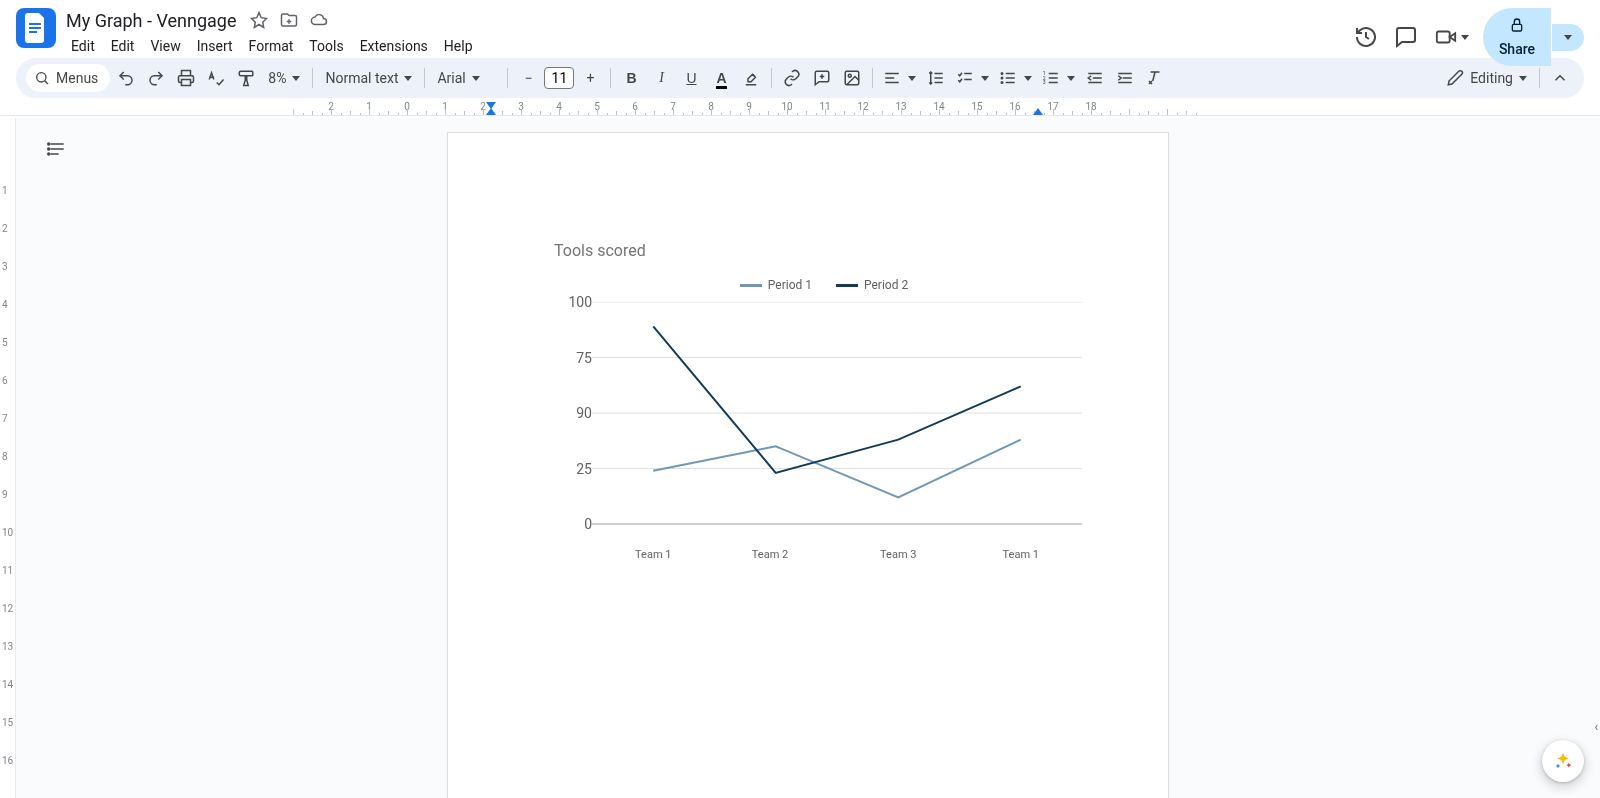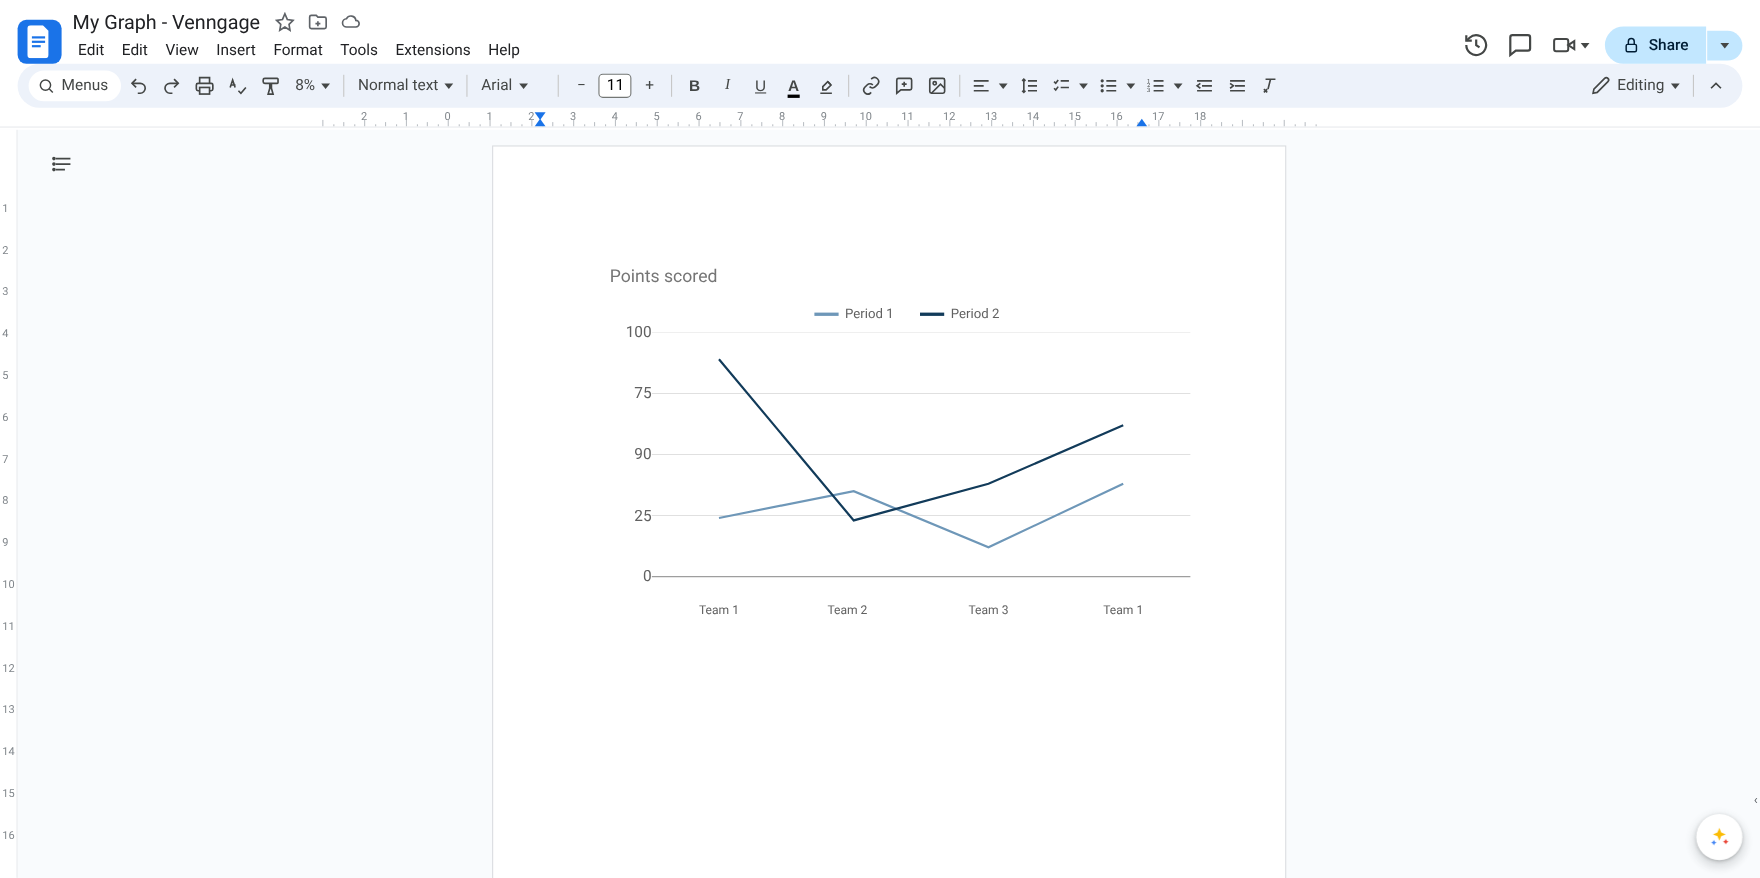--- a/index.html
+++ b/index.html
@@ -1,31 +1,31 @@
 <!DOCTYPE html>
 <html><head>
 <meta charset="utf-8">
 <style>
 * { margin: 0; padding: 0; box-sizing: border-box; font-family: "Google Sans", Roboto, Arial, sans-serif; }
 body { background: #fff; overflow: hidden; width: 1600px; height: 798px; }
 
 
-.docbar { display: flex; align-items: flex-end; padding: 8px 16px 0 16px; height: 58px; }
+.docbar { display: flex; align-items: flex-start; padding: 8px 16px 0 16px; height: 58px; }
 .docs-logo { width: 40px; height: 40px; border-radius: 8px; background: #1a73e8; display: flex; align-items: center; justify-content: center; margin-right: 8px; flex-shrink:0;}
 .docs-logo svg { width: 24px; height: 30px; fill: #fff; }
 .docbar-center { flex: 1; min-width: 0; }
 .doc-title-row { display: flex; align-items: center; gap: 12px; height: 24px; }
 .doc-title { font-size: 18px; color: #202124; padding: 0 2px; }
 .doc-title-icon { width: 18px; height: 18px; color: #5f6368; display:flex; align-items:center; justify-content:center; }
 .menubar { display: flex; gap: 2px; margin-top: 2px; }
 .menubar-item { font-size: 14px; color: #202124; padding: 4px 7px; border-radius: 4px; cursor: pointer; }
 .docbar-right { display: flex; align-items: center; gap: 14px; }
 .hdr-icon { width: 26px; height: 26px; color: #444746; display:flex; align-items:center; justify-content:center; cursor:pointer; }
 .share-wrap { display:flex; align-items:center; }
-.share-btn { display: flex; align-items: center; gap: 8px; background: #c2e7ff; border-radius: 40px 0 0 40px; padding: 9px 16px 9px 16px; font-size: 14px; font-weight: 500; color: #001d35; cursor: pointer; }
+.share-btn { display: flex; align-items: center; gap: 8px; background: #c2e7ff; border-radius: 40px 0 0 40px; padding: 9px 16px 9px 16px; font-size: 14px; font-weight: 500; color: #001d35; cursor: pointer; flex-direction: column; }
 .share-caret { background: #c2e7ff; border-radius: 0 40px 40px 0; padding: 11px 12px; margin-left: 1px; cursor:pointer; color:#001d35; display:flex; align-items:center; }
 .meet-btn { display:flex; align-items:center; gap:2px; cursor:pointer; color:#444746;}
 
 
 .toolbar-wrap { padding: 0 16px; }
 .toolbar { background: #edf2fa; border-radius: 24px; height: 40px; display: flex; align-items: center; padding: 0 10px; gap: 2px; }
 .tb-btn { height: 28px; min-width: 28px; border-radius: 4px; display: flex; align-items: center; justify-content: center; color: #444746; cursor: pointer; padding: 0 4px; font-size: 14px; gap:4px;}
 .tb-sep { width: 1px; height: 20px; background: #c7c7c7; margin: 0 4px; }
 .menus-pill { background: #fff; border-radius: 16px; height: 28px; display: flex; align-items: center; gap: 6px; padding: 0 12px 0 8px; color: #444746; font-size: 14px; cursor:pointer; }
 .fontsize-box { width: 30px; height: 22px; border: 1px solid #747775; border-radius: 4px; text-align: center; font-size: 14px; line-height: 20px; background:#fff; }
@@ -457,21 +457,21 @@
     <div class="outline-btn">
         <svg width="20" height="20" viewBox="0 0 24 24" fill="none" stroke="currentColor" stroke-width="2">
           <path d="M4 6h16M4 12h16M4 18h10"></path>
           <circle cx="2" cy="6" r="1" fill="currentColor"></circle>
           <circle cx="2" cy="12" r="1" fill="currentColor"></circle>
           <circle cx="2" cy="18" r="1" fill="currentColor"></circle>
         </svg>
       </div>
     <div class="page">
       <div class="chart-block">
-        <div class="chart-title">Points scored</div>
+        <div class="chart-title">Tools scored</div>
         <div class="legend-row" id="legend-row">
             <div class="legend-item">
               <span class="legend-swatch" style="background: rgb(110, 151, 184);"></span>
               <span>Period 1</span>
             </div>
             <div class="legend-item">
               <span class="legend-swatch" style="background: rgb(18, 59, 90);"></span>
               <span>Period 2</span>
             </div>
           </div>

